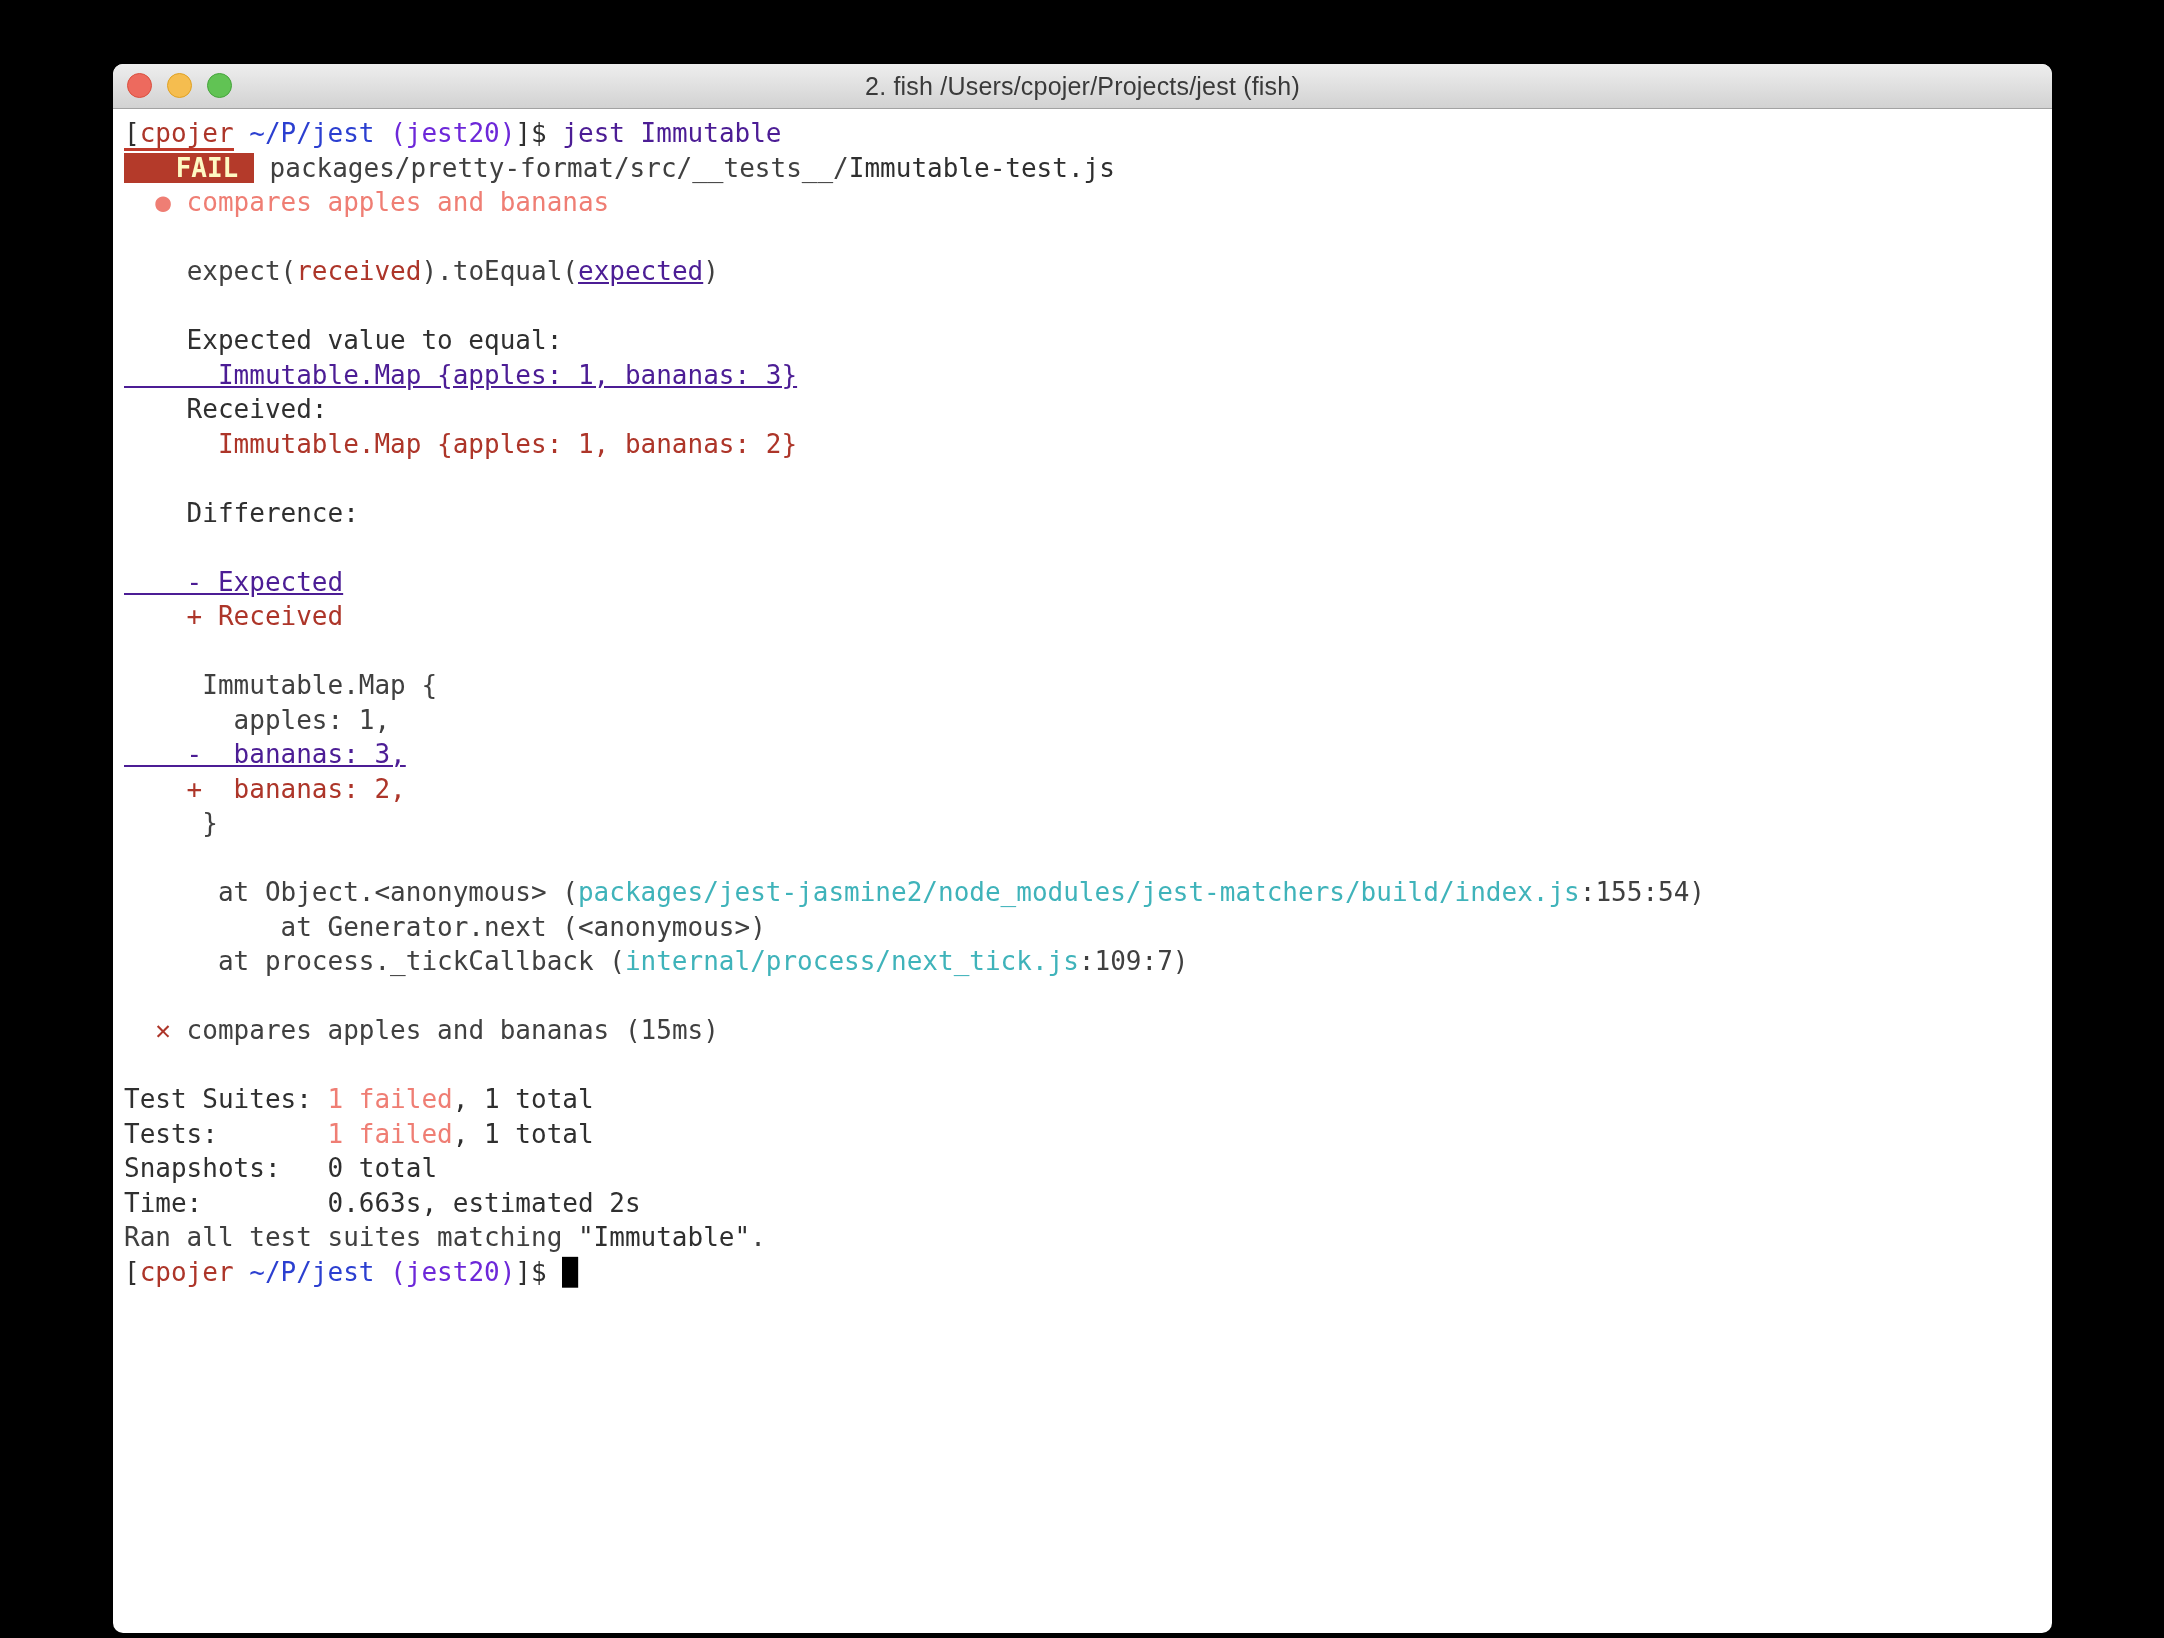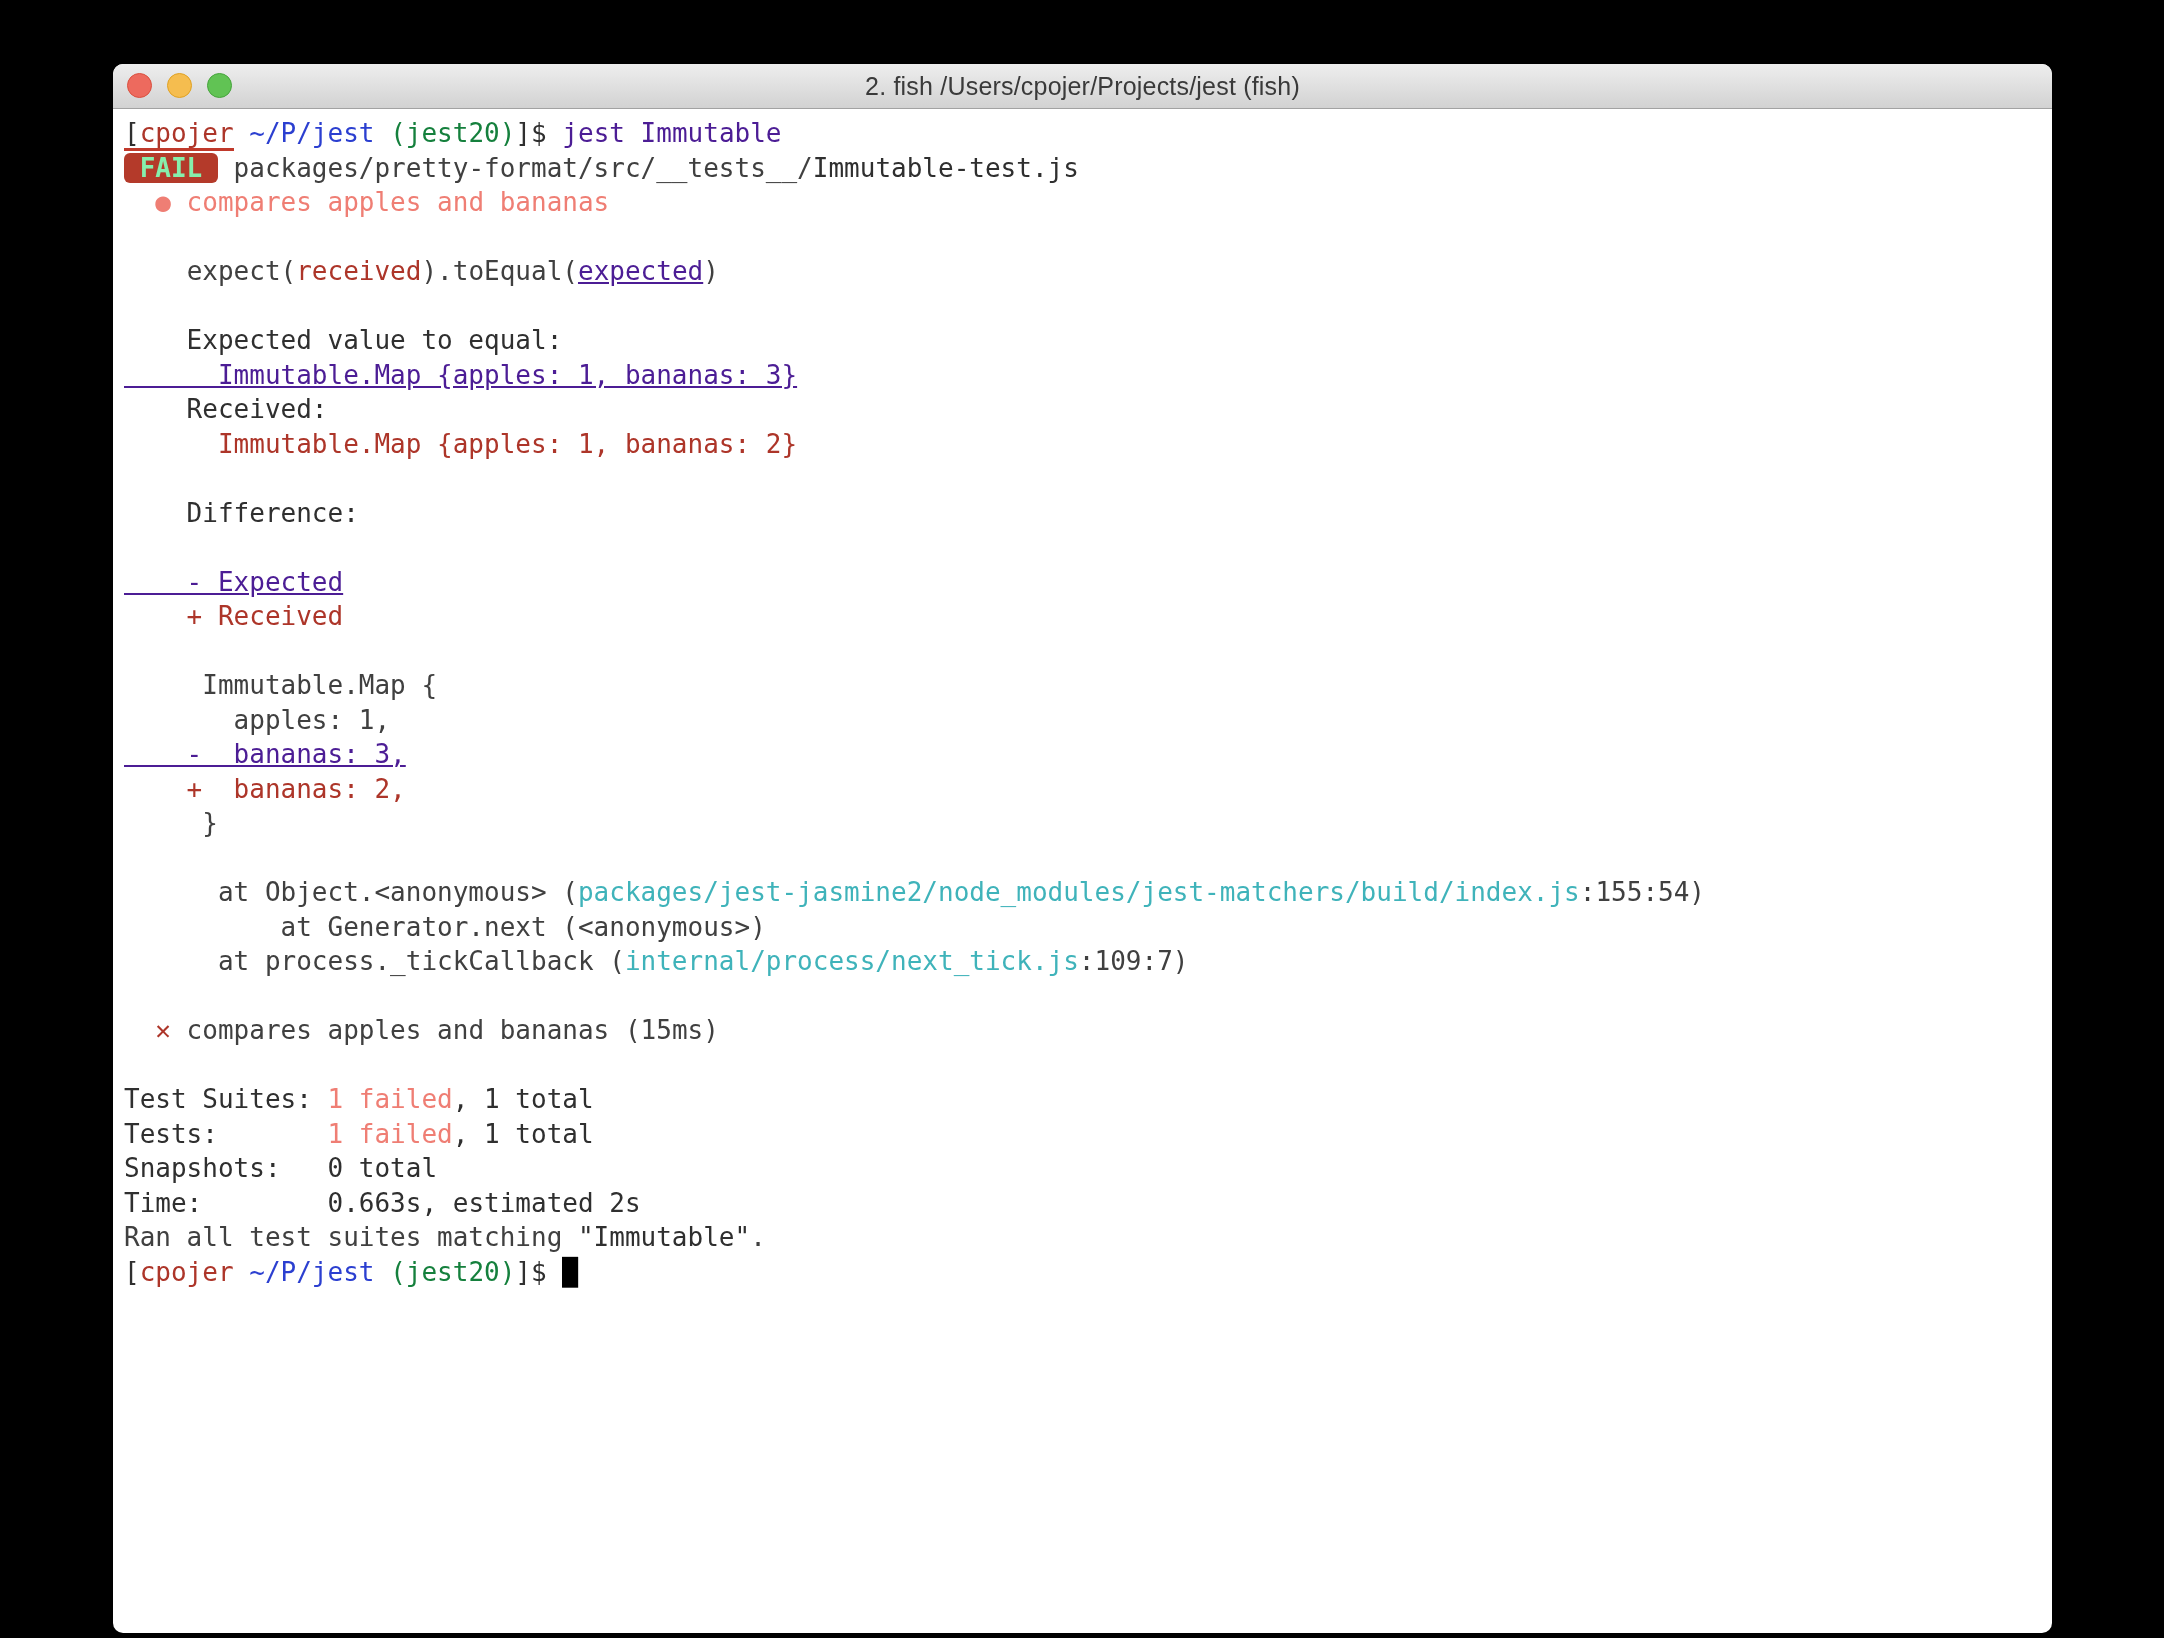--- a/index.html
+++ b/index.html
@@ -37,23 +37,23 @@
 
   .fg{color:#2f2f2f;}
   .bold{font-weight:normal;}
   .gray{color:#404040;}
   .red{color:#ad3529;}
   .salmon{color:#ef7e74;}
   .green{color:#4c1d95;text-decoration:underline;}
   .blue{color:#2b3fd0;}
   .slate{color:#4c1d95;}
   .purple{color:#4c1d95;}
-  .olive{color:#15803d;}
+  .olive{color:#6d28d9;}
   .cyan{color:#3fb3ba;}
-  .badge{background:#b43a2a;color:#86efac;font-weight:bold;border-radius:6px;}
+  .badge{background:#b43a2a;color:#fef9c3;font-weight:bold;border-radius:0;padding-left:36px;}
   .ul{border-bottom:3px solid #c0392b;}
   .cursor{color:#000;}
 </style>
 </head>
 <body>
 
 <div class="window">
   <div class="titlebar">
     <div class="lights">
       <div class="light l-red"></div>

